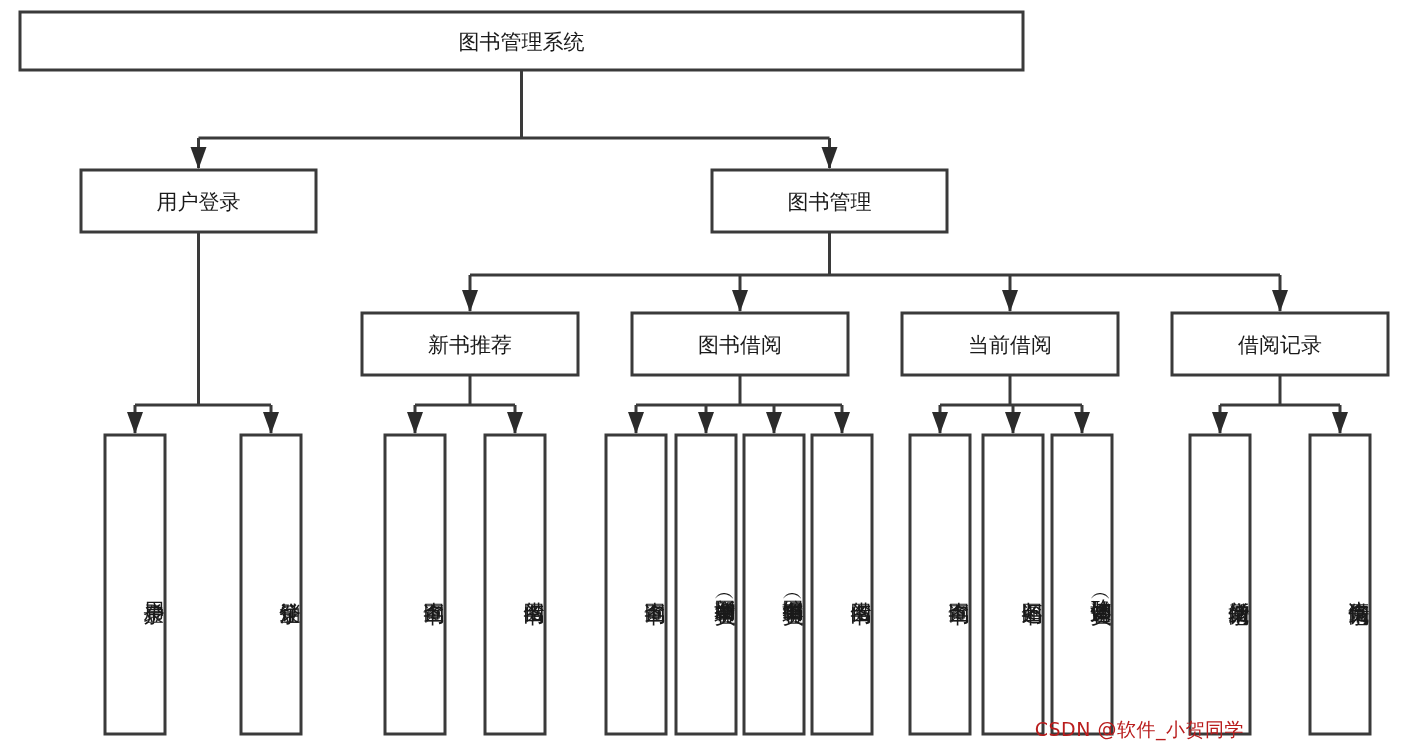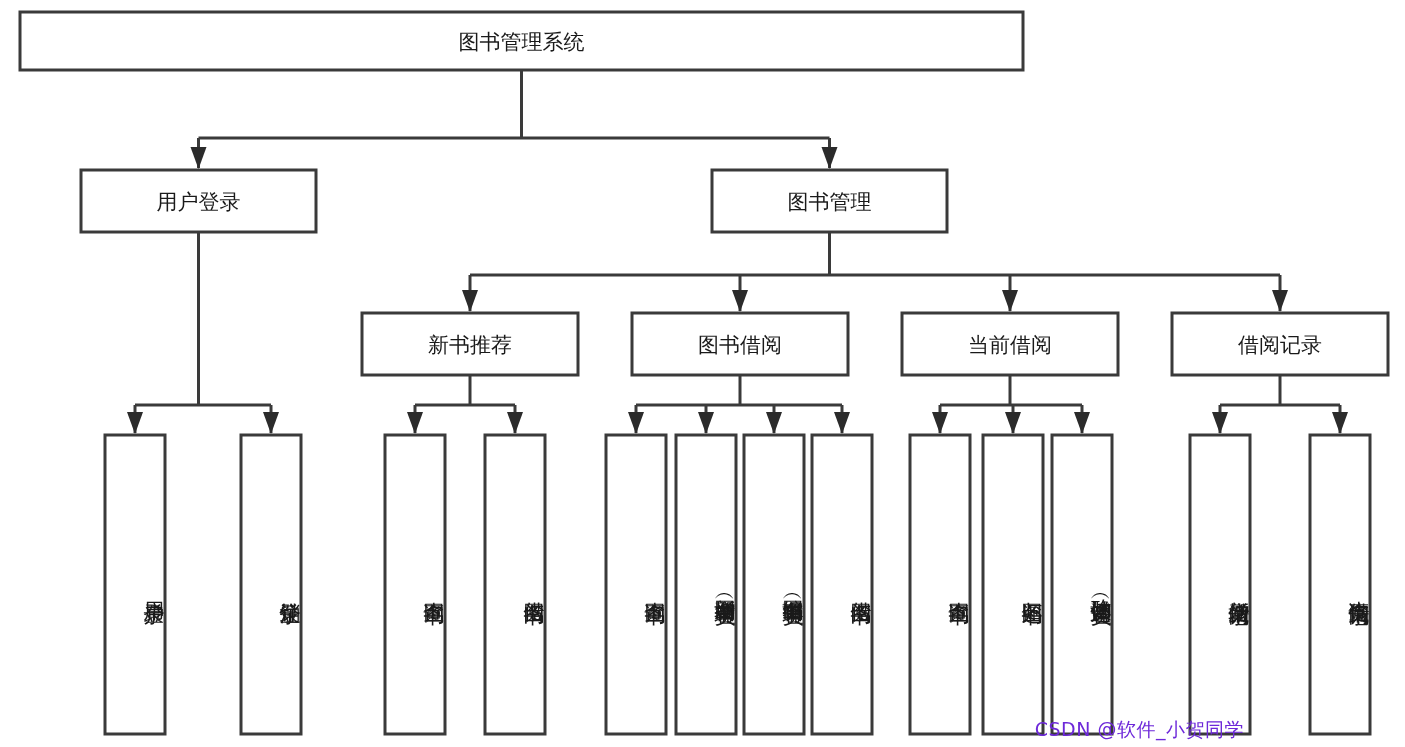--- a/index.html
+++ b/index.html
@@ -64,21 +64,21 @@
     justify-content: center;
     white-space: nowrap;
     pointer-events: none;
   }
   .watermark {
     position: absolute;
     right: 8px;
     bottom: 4px;
     font-family: "DejaVu Sans", "Liberation Sans", sans-serif;
     font-size: 19px;
-    color: #6d28d9;
+    color: #b91c1c;
     white-space: nowrap;
     letter-spacing: 0.5px;
   }
 </style>
 </head>
 <body>
 
 <div id="diagram-root">
   <svg class="diagram-svg" id="diagram-svg" viewBox="0 0 1405 747" xmlns="http://www.w3.org/2000/svg">
       <g>

